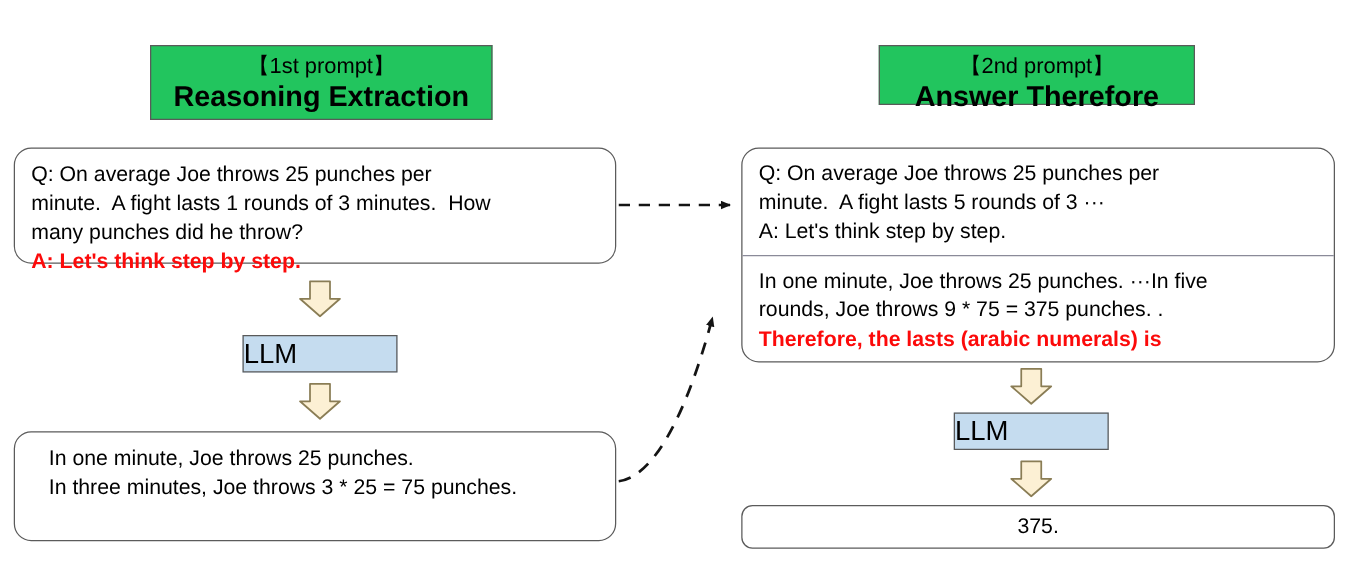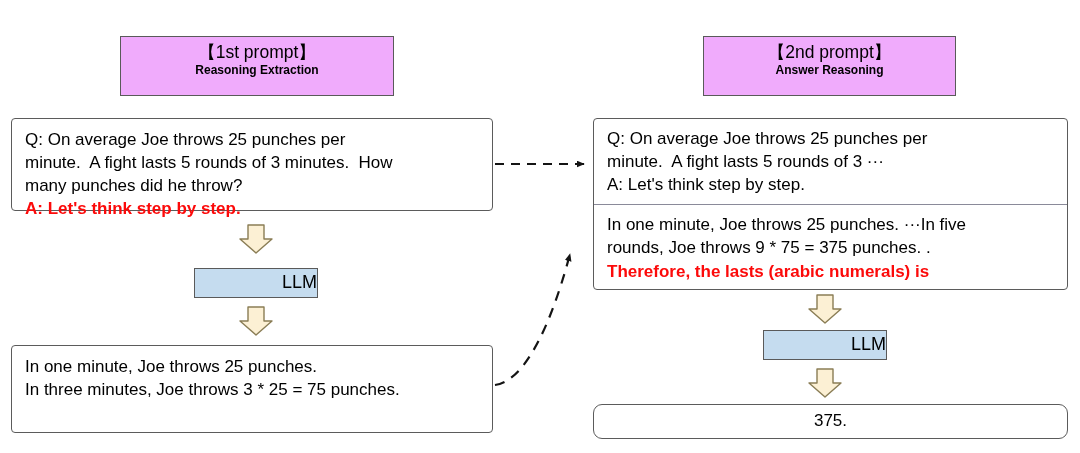--- a/index.html
+++ b/index.html
@@ -19,56 +19,56 @@
     position: absolute;
     left: 0;
     top: 0;
     width: 1080px;
     height: 453px;
   }
 
   
   .banner {
     position: absolute;
-    background: #f0abfc;
+    background: #22c55e;
     border: 1.6px solid #5a5a5a;
     box-sizing: border-box;
     text-align: center;
     line-height: 1.22;
     padding-top: 5px;
     color: #000000;
   }
   .banner-line1 {
     display: block;
     font-size: 17.5px;
     letter-spacing: 0px;
   }
   .banner-line2 {
     display: block;
-    font-size: 12px;
+    font-size: 23px;
     font-weight: bold;
   }
   #banner-1 { left: 120px; top: 36px; width: 274px; height: 60px; }
-  #banner-2 { left: 703px; top: 36px; width: 253px; height: 60px; }
+  #banner-2 { left: 703px; top: 36px; width: 253px; height: 48px; }
 
   
   .rbox {
     position: absolute;
     background: #ffffff;
     border: 1.5px solid #5b5b5b;
-    border-radius: 4px;
+    border-radius: 14px;
     box-sizing: border-box;
     color: #000000;
     font-size: 17px;
     line-height: 1.36;
   }
   .rbox .pad { padding: 9px 12px 9px 13px; }
 
   #box-q1     { left: 11px;  top: 118px; width: 482px; height: 93px; }
-  #box-reason { left: 11px;  top: 345px; width: 482px; height: 88px; }
+  #box-reason { left: 11px;  top: 345px; width: 482px; height: 88px; padding-left: 14px; }
   #box-right  { left: 593px; top: 118px; width: 475px; height: 172px; padding: 0; }
   #box-answer { left: 593px; top: 404px; width: 475px; height: 35px; border-radius: 9px; }
 
   #box-answer .pad {
     padding: 0;
     text-align: center;
     line-height: 32px;
     font-size: 17px;
   }
 
@@ -87,22 +87,22 @@
   .plain { color: #000000; }
 
   .tline { display: block; white-space: pre; }
 
   
   .llm {
     position: absolute;
     background: #c5dcef;
     border: 1.6px solid #5a5a5a;
     box-sizing: border-box;
-    text-align: right;
-    font-size: 18px;
+    text-align: left;
+    font-size: 22px;
     color: #000000;
   }
   #llm-1 { left: 194px; top: 268px; width: 124px; height: 30px; line-height: 27px; }
   #llm-2 { left: 763px; top: 330px; width: 124px; height: 30px; line-height: 27px; }
 
   
   .fatarrow {
     position: absolute;
     width: 36px;
     height: 30px;
@@ -139,21 +139,21 @@
   </svg>
 
   <div class="banner" id="banner-1">
     <span class="banner-line1">【1st prompt】</span>
     <span class="banner-line2">Reasoning Extraction</span>
   </div>
 
   <div class="rbox" id="box-q1">
     <div class="pad">
       <span class="tline plain">Q: On average Joe throws 25 punches per</span>
-      <span class="tline plain">minute.  A fight lasts 5 rounds of 3 minutes.  How</span>
+      <span class="tline plain">minute.  A fight lasts 1 rounds of 3 minutes.  How</span>
       <span class="tline plain">many punches did he throw?</span>
       <span class="tline redline">A: Let's think step by step.</span>
     </div>
   </div>
 
   <svg class="fatarrow" id="arrow-a" viewBox="0 0 36 30" xmlns="http://www.w3.org/2000/svg">
     <path d="M10,1 L26,1 L26,15 L34,15 L18,29 L2,15 L10,15 Z" fill="#fcf0d4" stroke="#8a7d55" stroke-width="1.4" stroke-linejoin="round"></path>
   </svg>
 
   <div class="llm" id="llm-1">
@@ -166,21 +166,21 @@
 
   <div class="rbox" id="box-reason">
     <div class="pad">
       <span class="tline plain">In one minute, Joe throws 25 punches.</span>
       <span class="tline plain">In three minutes, Joe throws 3 * 25 = 75 punches.</span>
     </div>
   </div>
 
   <div class="banner" id="banner-2">
     <span class="banner-line1">【2nd prompt】</span>
-    <span class="banner-line2">Answer Reasoning</span>
+    <span class="banner-line2">Answer Therefore</span>
   </div>
 
   <div class="rbox" id="box-right">
     <div class="rbox-section">
       <span class="tline plain">Q: On average Joe throws 25 punches per</span>
       <span class="tline plain">minute.  A fight lasts 5 rounds of 3 ···</span>
       <span class="tline plain">A: Let's think step by step.</span>
     </div>
     <div class="rbox-divider"></div>
     <div class="rbox-section">

